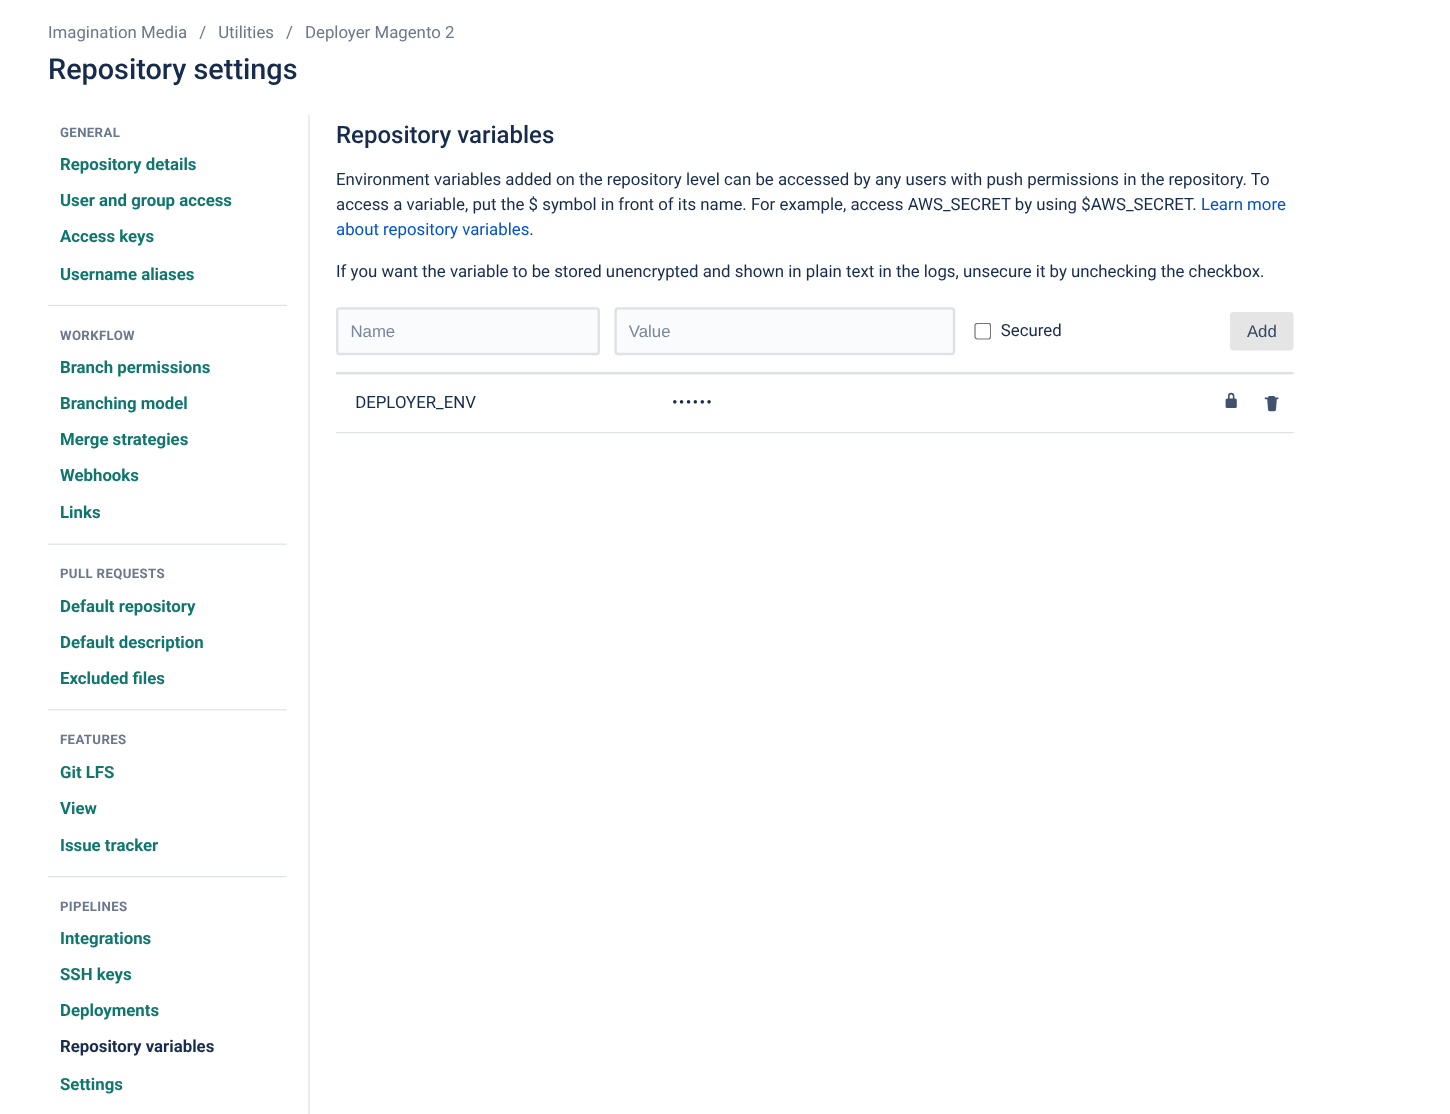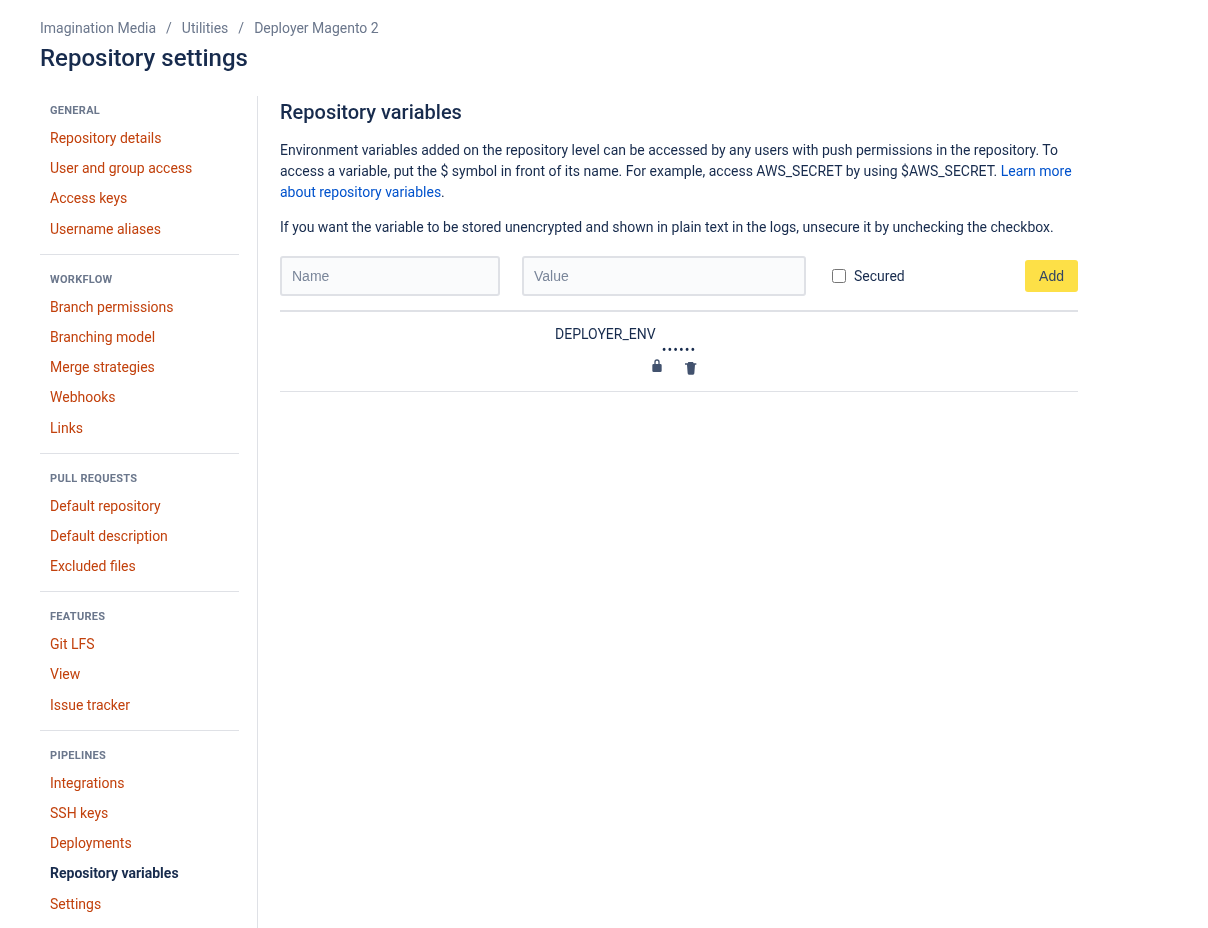--- a/index.html
+++ b/index.html
@@ -58,24 +58,25 @@
       font-size: 11px;
       font-weight: 700;
       color: #6B778C;
       text-transform: uppercase;
       letter-spacing: 0.3px;
       padding: 8px 0 6px 10px;
     }
     .section-item {
       display: block;
       padding: 6px 0 6px 10px;
-      color: #c2410c;
+      color: #0f766e;
       text-decoration: none;
       font-size: 14px;
       line-height: 1.3;
+      font-weight: bold;
     }
     .section-item.active {
       color: #172B4D;
       font-weight: 700;
     }
     .content {
       flex: 1;
       padding-left: 22px;
       max-width: 820px;
     }
@@ -92,21 +93,21 @@
       color: #172B4D;
       margin-bottom: 14px;
     }
     .content a.inline-link {
       color: #0052CC;
       text-decoration: none;
     }
     .var-form {
       display: flex;
       align-items: center;
-      gap: 22px;
+      gap: 12px;
       margin-top: 18px;
       padding-bottom: 14px;
       border-bottom: 2px solid #DFE1E6;
     }
     .input {
       height: 40px;
       border: 2px solid #DFE1E6;
       border-radius: 3px;
       background: #FAFBFC;
       padding: 0 10px;
@@ -131,34 +132,33 @@
     .checkbox-group input[type="checkbox"] {
       width: 14px;
       height: 14px;
     }
     .checkbox-group label {
       font-size: 14px;
       color: #172B4D;
     }
     .add-btn {
       margin-left: auto;
-      background: #fde047;
+      background: #e5e5e5;
       border: none;
       border-radius: 3px;
       padding: 8px 14px;
       font-size: 14px;
       color: #344563;
       cursor: pointer;
     }
     .var-row {
       display: flex;
       align-items: center;
       padding: 14px 0;
       border-bottom: 1px solid #DFE1E6;
-      flex-direction: column;
     }
     .var-name {
       width: 280px;
       padding-left: 16px;
       font-size: 14px;
       color: #172B4D;
     }
     .var-value {
       flex: 1;
       font-size: 14px;

